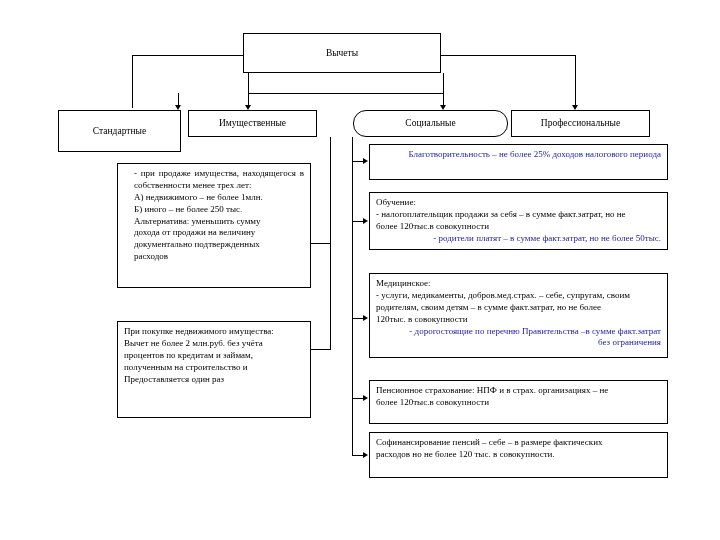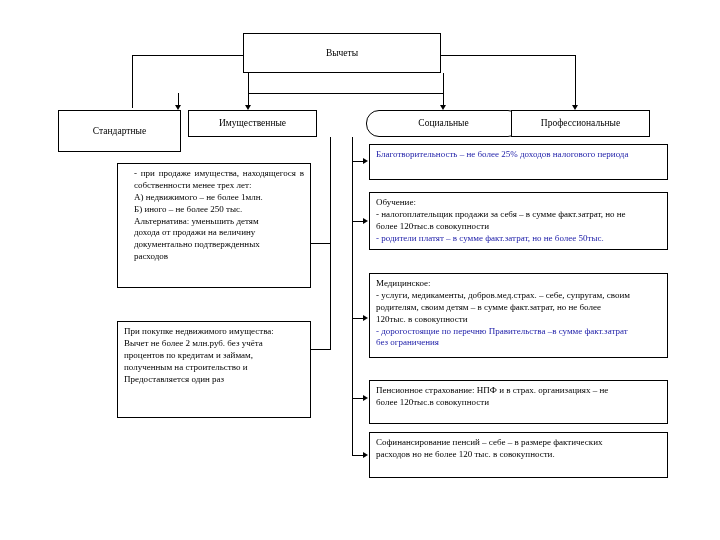--- a/index.html
+++ b/index.html
@@ -28,21 +28,21 @@
     justify-content:center;
     font-size:9.5px;
   }
   .node .lbl{display:block;padding:0 4px;}
   .leaf{
     padding:4px 6px 4px 6px;
     text-align:left;
   }
   .leaf p{margin:0;padding:0;}
   .leaf p.just{text-align:justify;text-justify:inter-word;}
-  .blue{color:#2222aa;}
+  .blue{color:#2222aa;text-align:right;}
 
   
   .ln{position:absolute;background:#000000;}
   .vln{width:1px;}
   .hln{height:1px;}
   .arrow-d{
     position:absolute;
     width:0;height:0;
     border-left:3px solid transparent;
     border-right:3px solid transparent;
@@ -95,39 +95,39 @@
   <div class="arrow-d" style="left:572px;top:105px;"></div>
 
   <div class="box node" style="left:58px;top:110px;width:123px;height:42px;">
     <span class="lbl">Стандартные</span>
   </div>
 
   <div class="box node" style="left:188px;top:110px;width:129px;height:27px;">
     <span class="lbl">Имущественные</span>
   </div>
 
-  <div class="box node" style="left:366px;top:110px;width:155px;height:27px;border-radius:13px;">
+  <div class="box node" style="left:353px;top:110px;width:155px;height:27px;border-radius:13px;">
     <span class="lbl">Социальные</span>
   </div>
 
   <div class="box node" style="left:511px;top:110px;width:139px;height:27px;">
     <span class="lbl">Профессиональные</span>
   </div>
 
   <div class="ln vln" style="left:330px;top:137px;height:213px;"></div>
   <div class="ln hln" style="left:311px;top:243px;width:20px;"></div>
   <div class="arrow-l" style="left:306px;top:240px;"></div>
   <div class="ln hln" style="left:311px;top:349px;width:20px;"></div>
   <div class="arrow-l" style="left:306px;top:346px;"></div>
 
   <div class="box leaf" style="left:117px;top:163px;width:194px;height:125px;padding-left:16px;">
     <p class="just">-      при      продаже      имущества, находящегося  в  собственности  менее трех лет:</p>
     <p>А) недвижимого – не более 1млн.</p>
     <p>Б) иного – не более 250 тыс.</p>
-    <p>Альтернатива: уменьшить детям</p>
+    <p>Альтернатива: уменьшить сумму</p>
     <p>дохода от продажи на величину</p>
     <p>документально подтвержденных</p>
     <p>расходов</p>
   </div>
 
   <div class="box leaf" style="left:117px;top:321px;width:194px;height:97px;">
     <p>При покупке недвижимого имущества:</p>
     <p>Вычет не более 2 млн.руб. без учёта</p>
     <p>процентов по кредитам и займам,</p>
     <p>полученным на строительство и</p>

